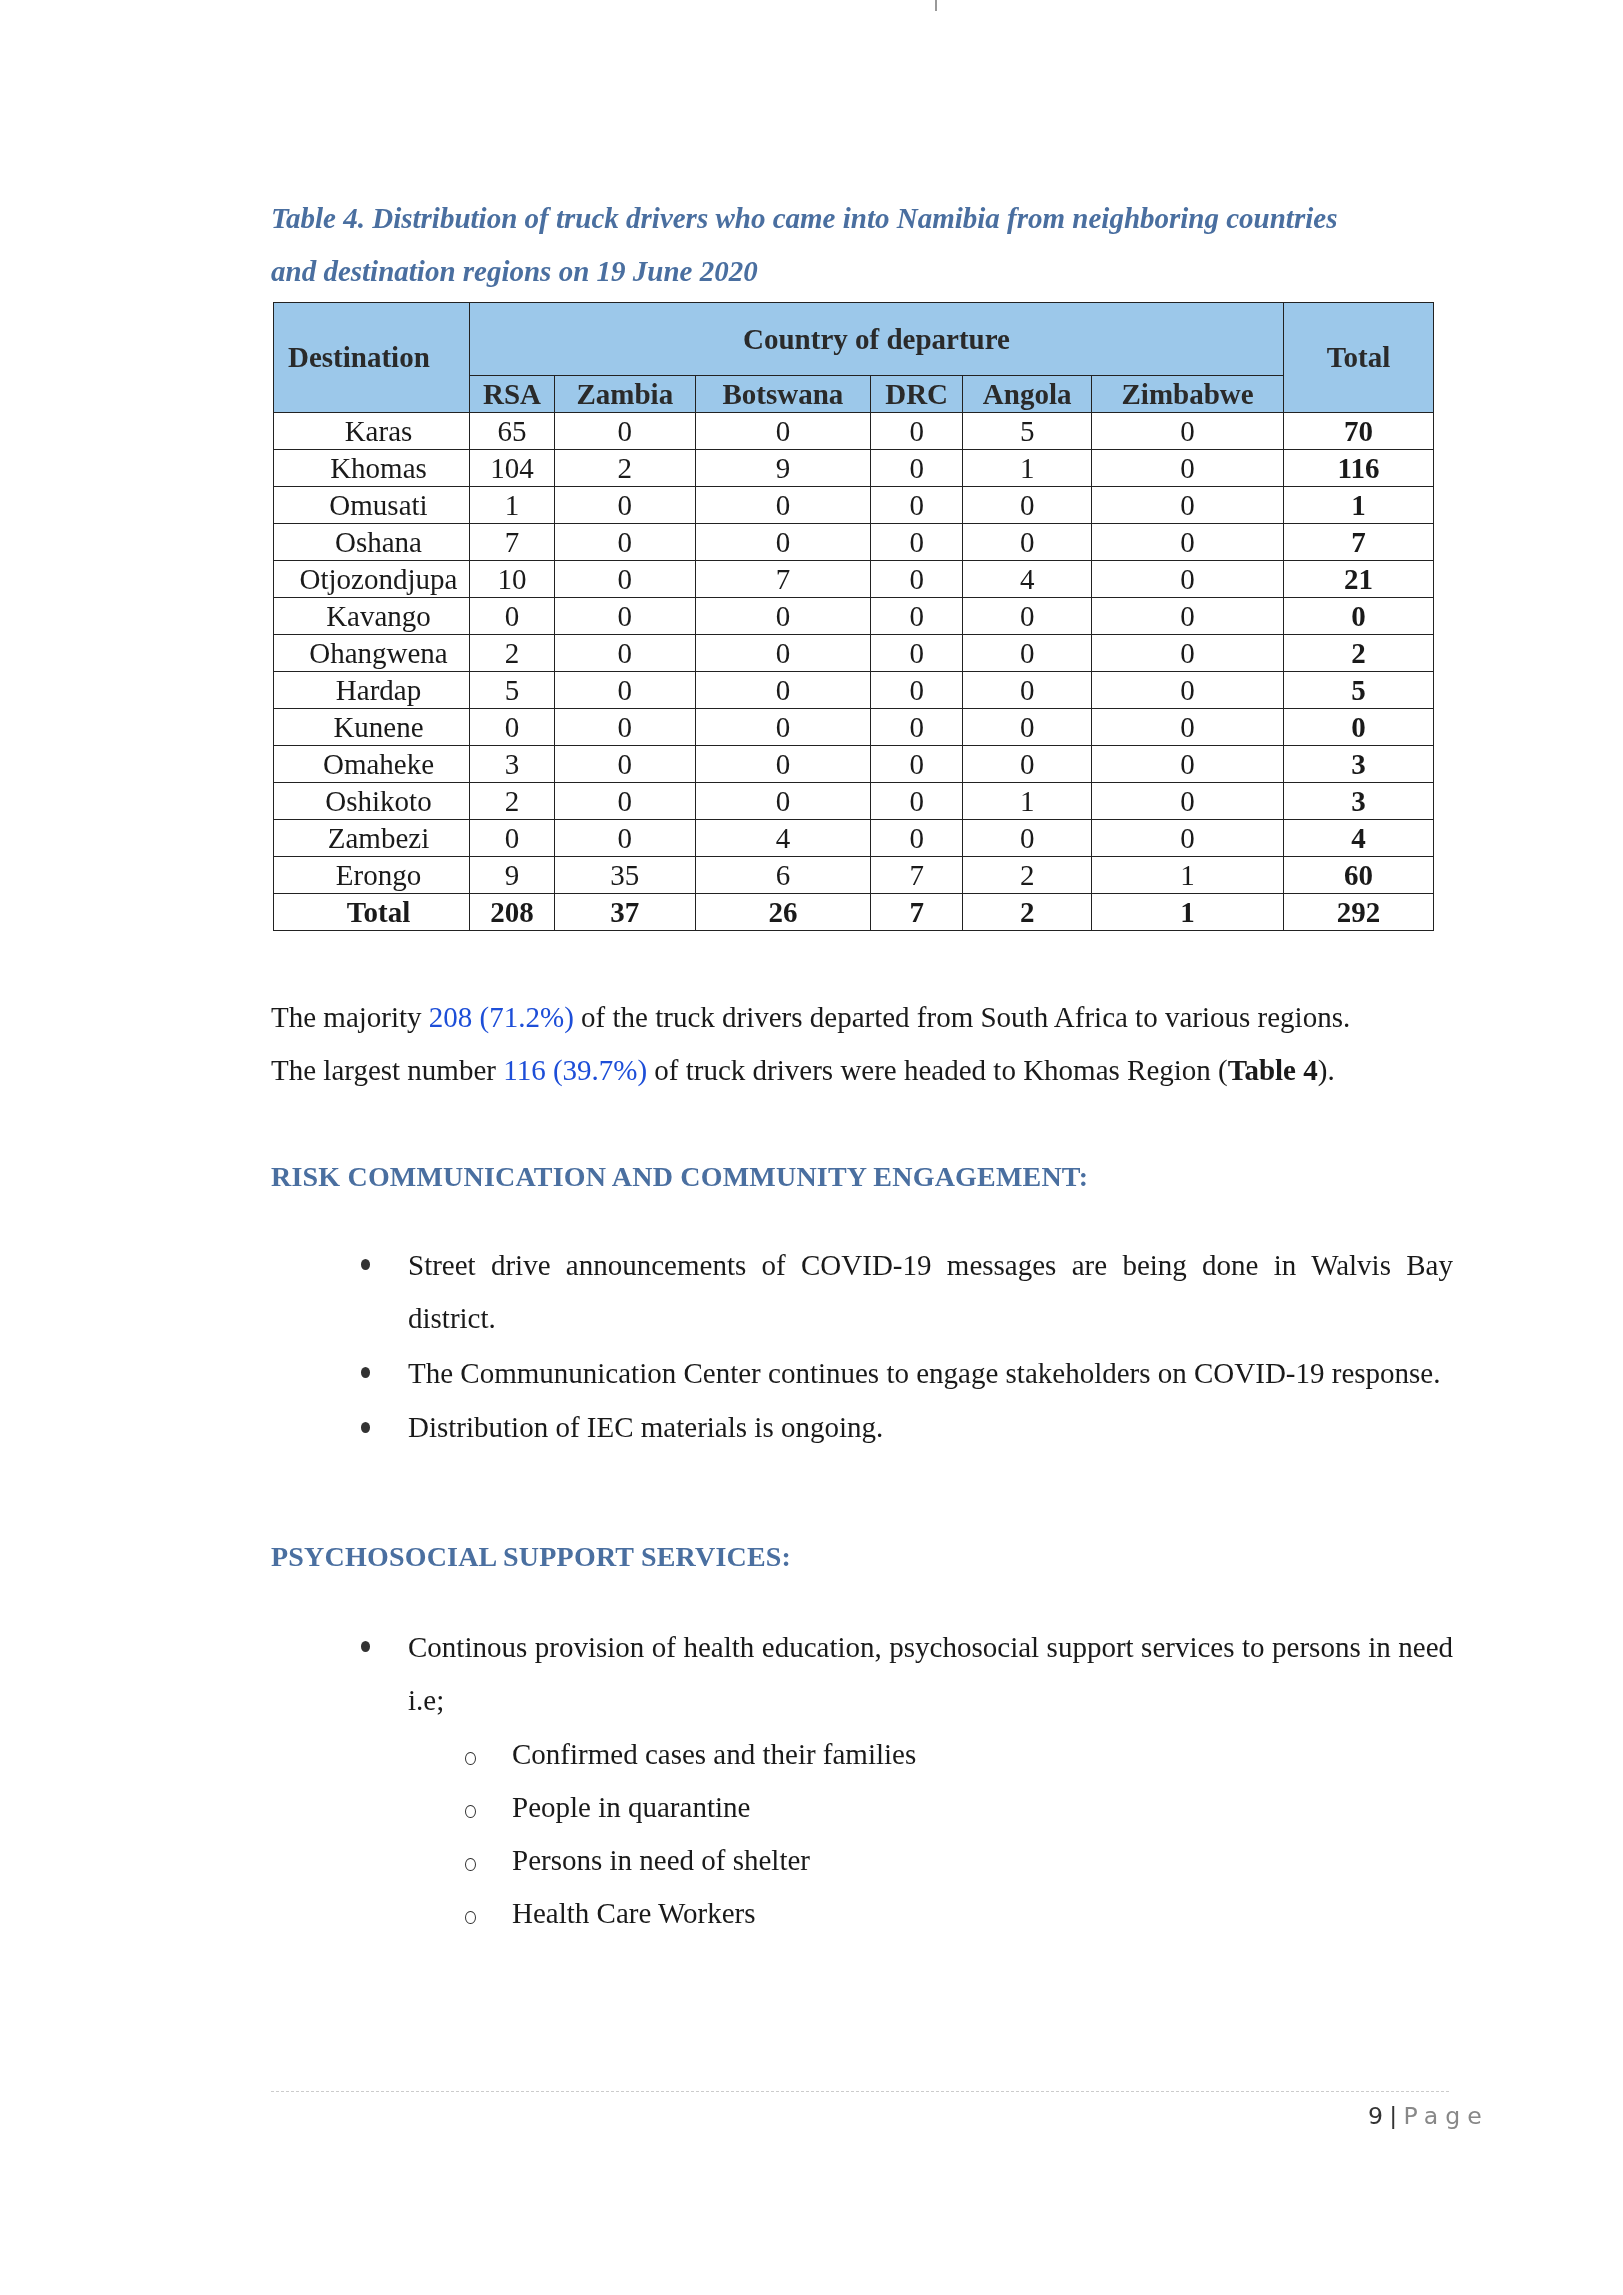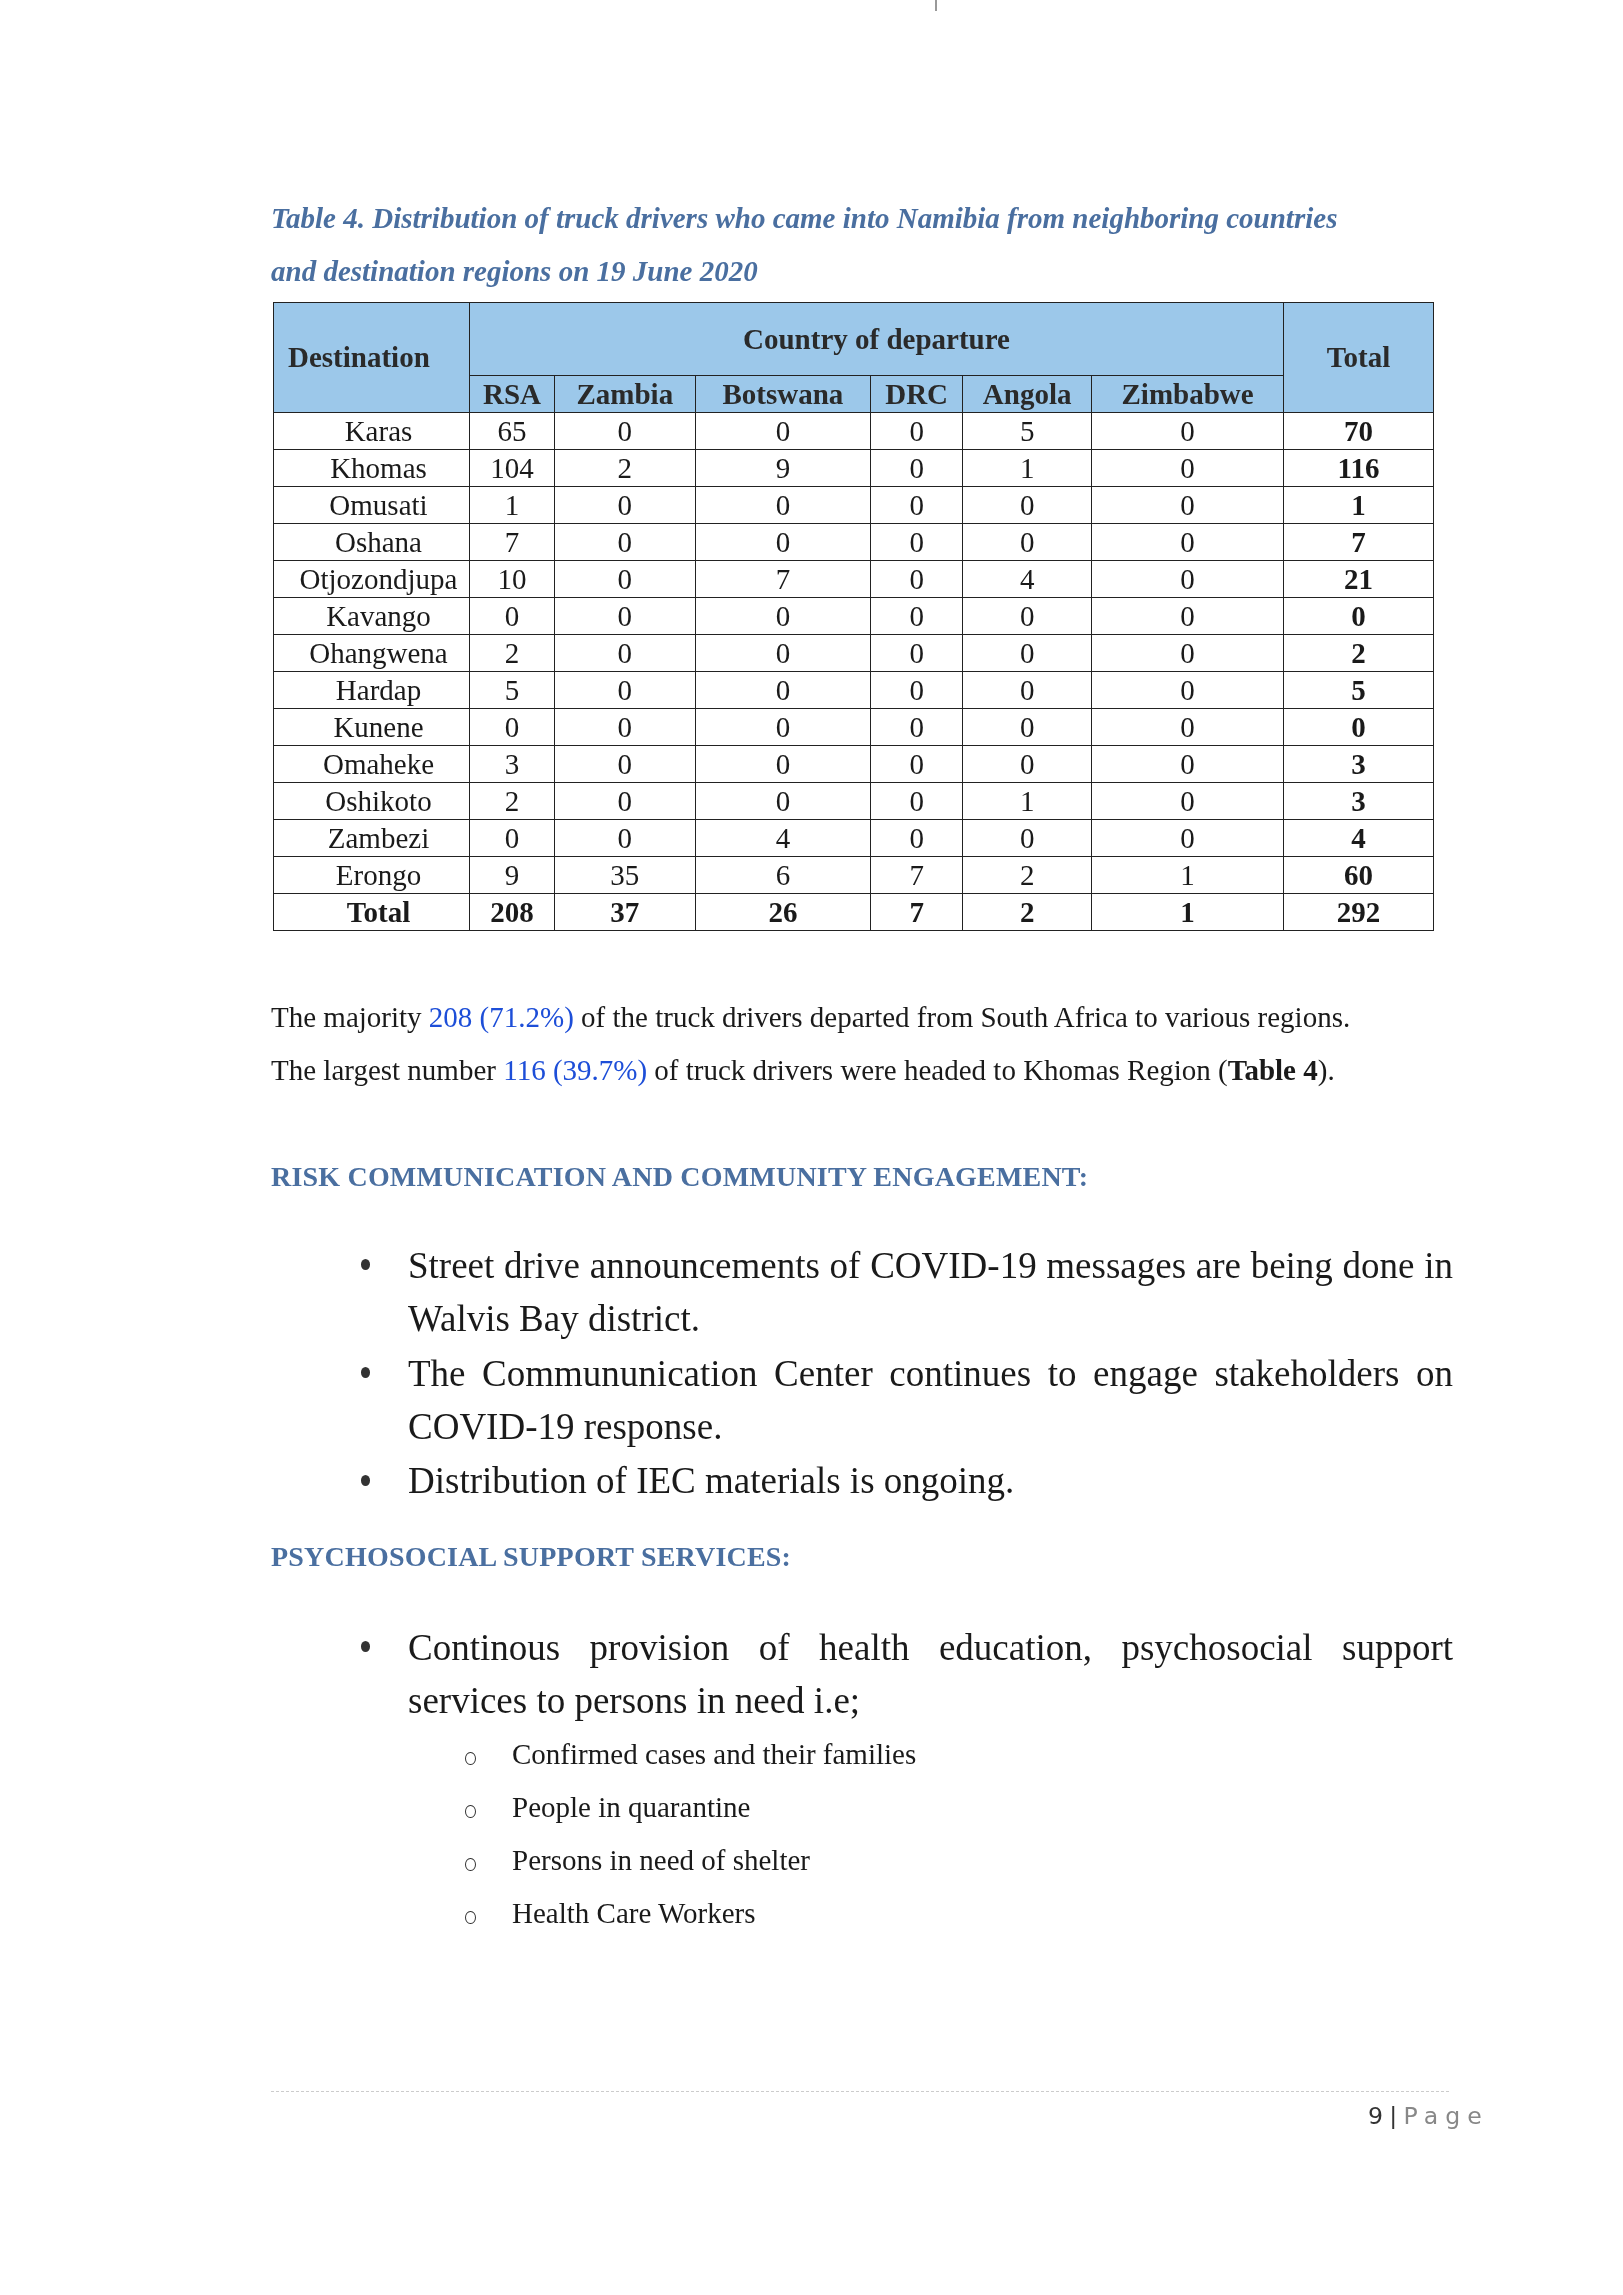--- a/index.html
+++ b/index.html
@@ -24,21 +24,21 @@
 
   .para { position: absolute; left: 271px; top: 991px; width: 1178px; font-size: 29px; line-height: 53px; }
   .hl { color: #1d4ed8; font-weight: normal; }
   .b { font-weight: bold; }
 
   .heading { position: absolute; left: 271px; font-size: 28px; font-weight: bold; color: #4a6fa0; letter-spacing: 0.2px; }
   .h1 { top: 1161px; }
   .h2 { top: 1541px; }
 
   ul.bullets { position: absolute; left: 361px; width: 1092px; margin: 0; padding: 0; list-style: none;
-               font-size: 37px; line-height: 53px; }
+               font-size: 29px; line-height: 53px; }
   ul.bullets li { position: relative; padding-left: 47px; text-align: justify; margin-bottom: 1.6px; }
   ul.bullets li .dot { position: absolute; left: 0; top: 20.4px; width: 9.4px; height: 11px; border-radius: 50%; background: #333; }
   .b1 { top: 1239px; }
   .b2 { top: 1621px; }
 
   ul.sub { position: absolute; left: 457px; top: 1720px; margin: 8px; padding: 0; list-style: none;
            font-size: 29px; line-height: 53px; }
   ul.sub li { position: relative; padding-left: 47px; }
   ul.sub li .ring { position: absolute; left: 0; top: 23.6px; width: 8.6px; height: 11px; border: 1.6px solid #333; border-radius: 50%; }
 

